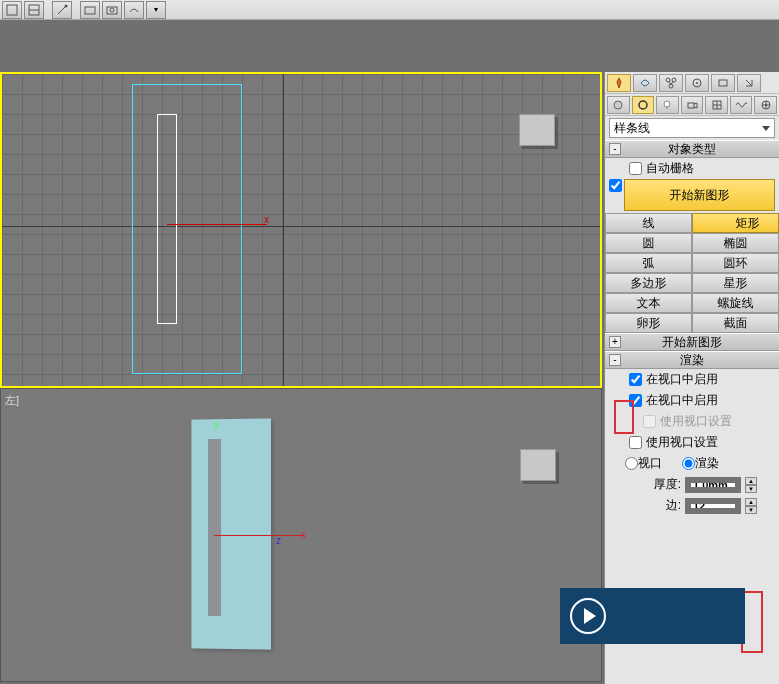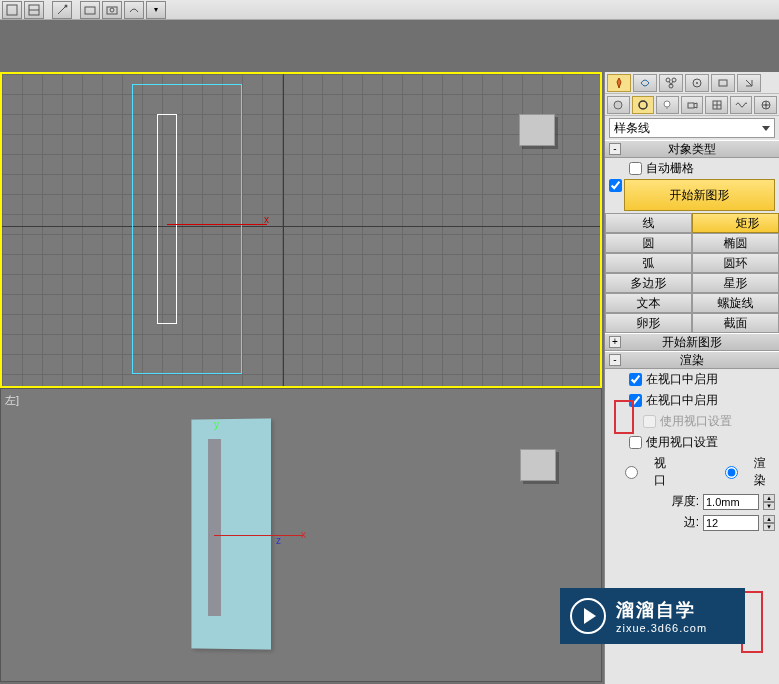--- a/index.html
+++ b/index.html
@@ -155,24 +155,24 @@
   .grid2{
     display:grid; grid-template-columns:1fr 1fr;
   }
   .gbtn{
     height:20px;
     background:linear-gradient(#e8e8e8,#cacaca);
     border:1px solid #999;
     display:flex;align-items:center;justify-content:center;
   }
   .gbtn.active{background:linear-gradient(#ffe27a,#f7c938);border-color:#a88a20;padding-left:24px;}
-  .radio-row{display:flex;align-items:center;gap:16px;padding:2px 4px 2px 20px;}
-  .spin-row{display:flex;align-items:center;gap:4px;padding:2px 4px 2px 40px;justify-content:flex-end;}
+  .radio-row{display:flex;align-items:center;gap:0;padding:2px 4px 2px 20px;}
+  .spin-row{display:flex;align-items:center;gap:4px;padding:2px 4px 2px 40px;}
   .spin-row .lbl{flex:none;width:36px;text-align:right;}
-  .spin-row input{width:56px;height:16px;border:1px solid #737373;padding:0 2px;font-size:11px;}
+  .spin-row input{width:56px;height:16px;border:6px solid #737373;padding:0 2px;font-size:11px;font-weight:bold;}
   .spinbtns{display:flex;flex-direction:column;}
   .spinbtns div{width:12px;height:8px;border:1px solid #888;background:#ddd;font-size:7px;line-height:6px;text-align:center;}
 
   .red-box{
     position:absolute; border:2px solid #d8313a; pointer-events:none;
   }
 
   
   .watermark{
     position:absolute; left:560px; top:588px; width:185px; height:56px;
@@ -451,17 +451,13 @@
   </div>
 </div>
 
 <div class="red-box" style="left:614px;top:400px;width:20px;height:34px;"></div>
 <div class="red-box" style="left:741px;top:591px;width:22px;height:62px;"></div>
 
 <div class="watermark">
   <div class="wm-ico">
       <div class="tri"></div>
     </div>
-  <div class="wm-text">
-    <div class="t1">溜溜自学</div>
-    <div class="t2">zixue.3d66.com</div>
-  </div>
 </div>
 
 </body></html>

